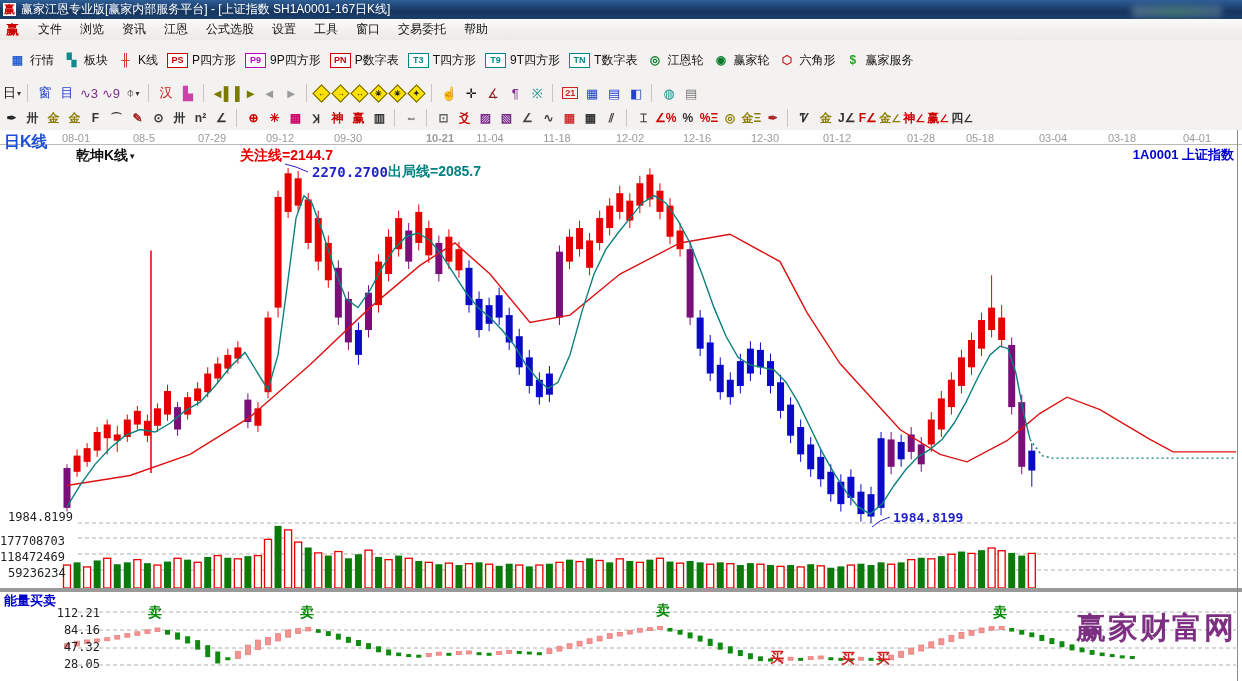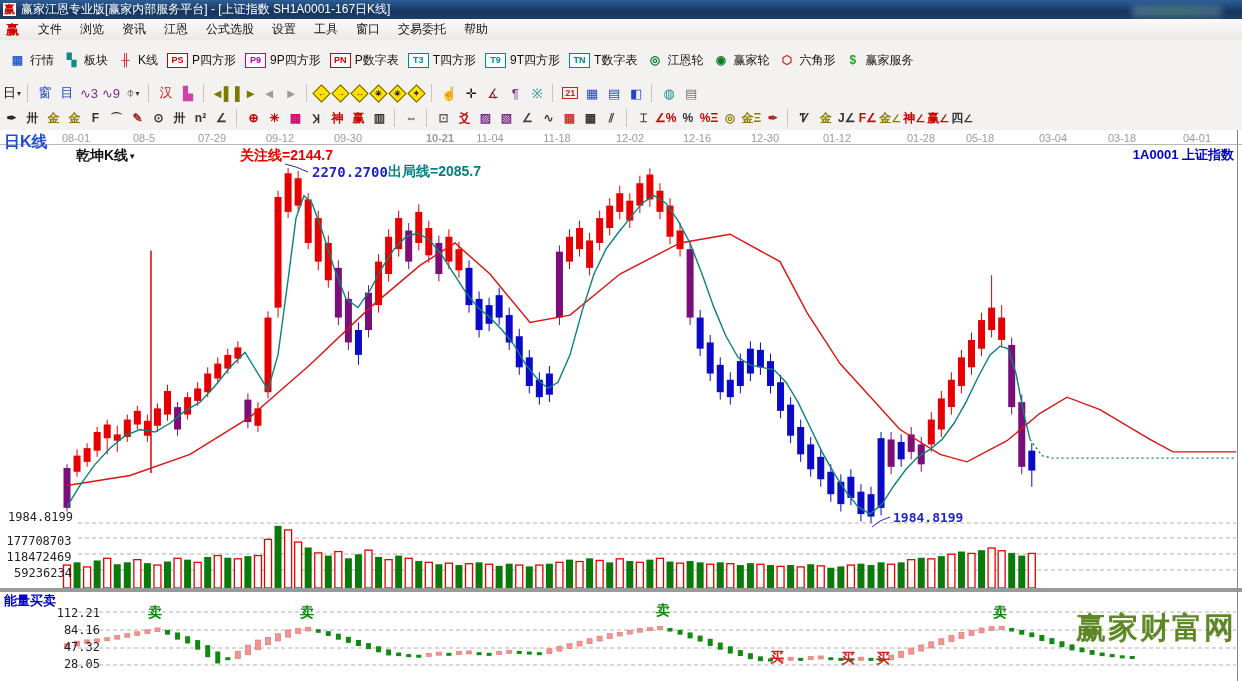--- a/index.html
+++ b/index.html
@@ -46,28 +46,28 @@
     font-family:"Liberation Sans",sans-serif;text-align:center;}
   #date-line{left:0;top:144px;width:1242px;height:1px;background:#b8b8b8;}
   #kline-label{left:4px;top:132px;color:#1d4ed8;font-size:16px;font-weight:bold;}
   #symbol-label{right:8px;top:146px;color:#0000cc;font-size:13px;font-weight:bold;}
   #kline-type{left:76px;top:147px;color:#111;font-size:14px;font-weight:bold;}
   #kline-type .dd{font-size:8px;vertical-align:middle;}
   #attention-line{left:240px;top:147px;color:#e60000;font-size:14px;font-weight:bold;}
   #exit-line{left:388px;top:147px;color:#008080;font-size:14px;font-weight:bold;margin-top:16px;}
   .axis-num{font-family:"DejaVu Sans Mono","Liberation Mono",monospace;font-size:12px;color:#222;}
   #price-low-label{left:8px;top:510px;width:80px;}
-  .vol-label{width:78px;text-align:center;}
+  .vol-label{width:78px;text-align:left;}
   #vol-l0{left:0;top:534px;} #vol-l1{left:0;top:550px;} #vol-l2{left:8px;top:566px;width:70px;}
   #pane-sep{left:0;top:588px;width:1242px;height:4px;background:#9a9a9a;}
   #indicator-name{left:4px;top:592px;color:#0000cc;font-size:13px;font-weight:bold;}
   .ind-label{width:92px;text-align:right;}
   #ind-l0{left:8px;top:606px;} #ind-l1{left:8px;top:623px;} #ind-l2{left:8px;top:640px;} #ind-l3{left:8px;top:657px;}
   #watermark{right:6px;top:608px;font-family:"Liberation Serif",serif;font-weight:bold;
-    font-size:30px;color:#4d7c0f;opacity:.9;letter-spacing:2px;}
+    font-size:30px;color:#701a75;opacity:.9;letter-spacing:2px;}
   #right-border{left:1237px;top:130px;width:1px;height:551px;background:#8a8a8a;}
 </style>
 </head>
 <body>
 
 <div id="titlebar" class="abs">
   <div id="title-icon">赢</div>
   <div id="title-text">赢家江恩专业版[赢家内部服务平台] - [上证指数  SH1A0001-167日K线]</div>
 </div>
 <div id="win-blur" class="abs"></div>

